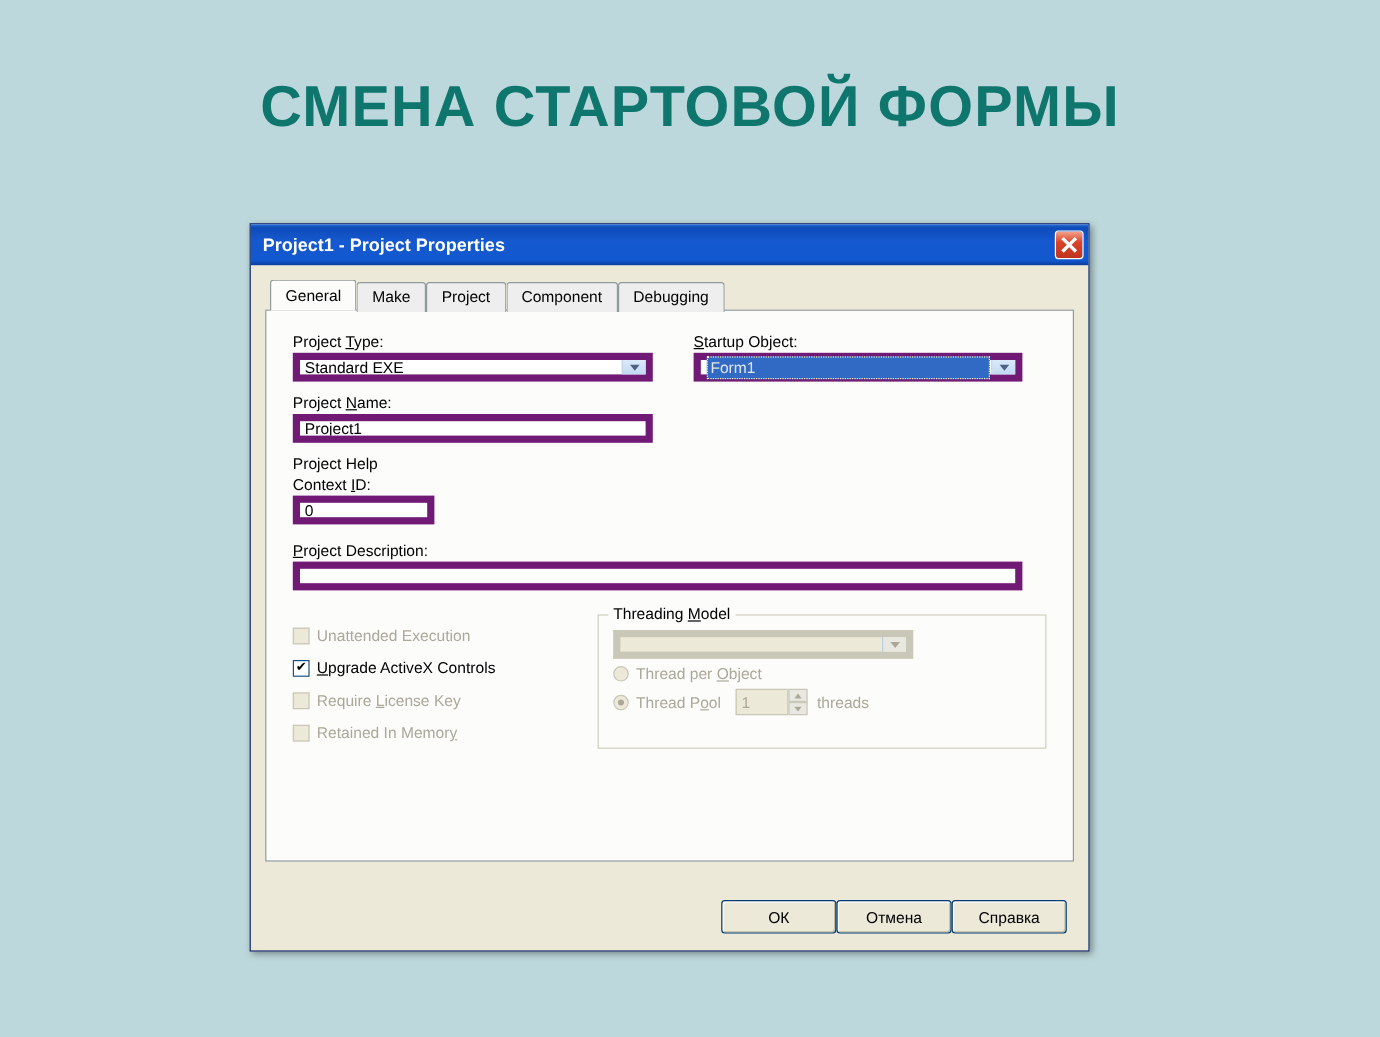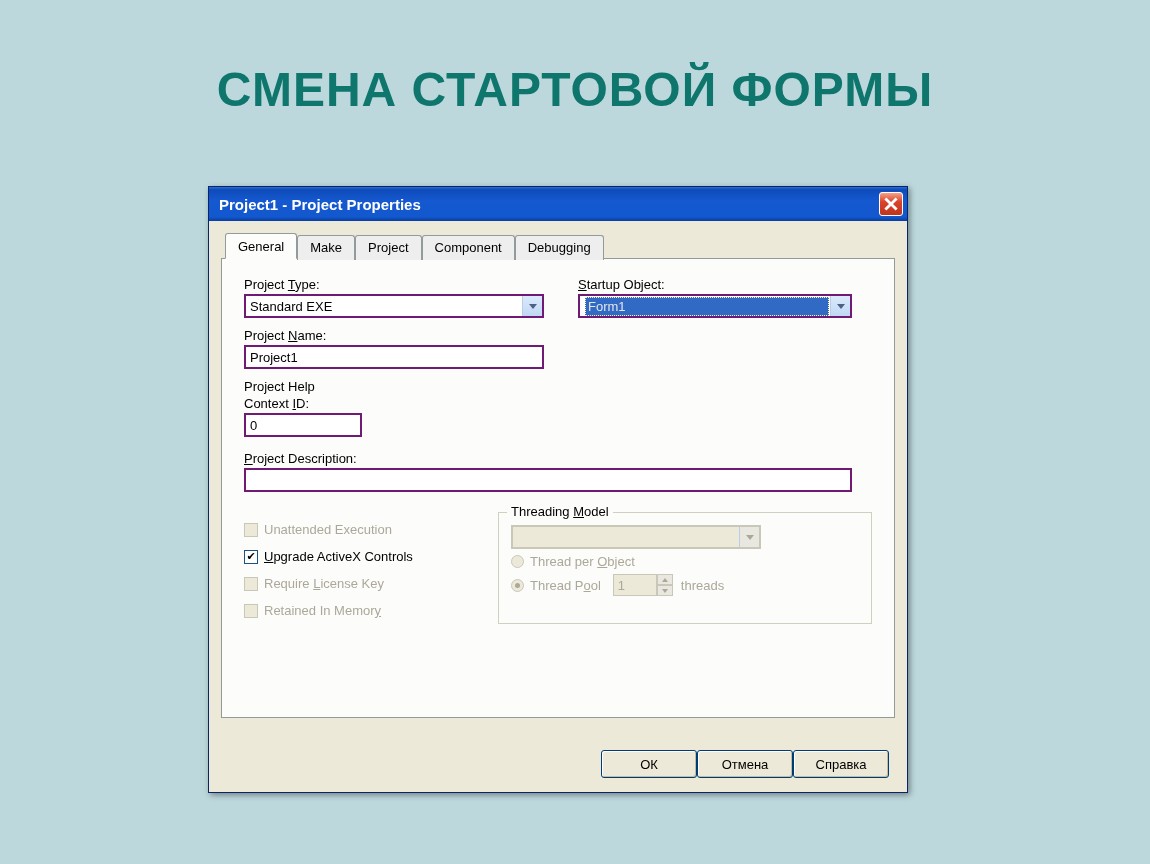--- a/index.html
+++ b/index.html
@@ -100,21 +100,21 @@
   .col { display: flex; flex-direction: column; }
   .label {
     font-size: 13px;
     color: #000;
     margin-bottom: 2px;
   }
   .underline-letter { text-decoration: underline; }
   .textbox, .combo {
     height: 24px;
     background: #fff;
-    border: 2px solid #701a75;
+    border: 6px solid #701a75;
     font-size: 13px;
     padding: 2px 4px;
     font-family: Tahoma, Arial, sans-serif;
   }
   .combo {
     display: flex;
     align-items: center;
     justify-content: space-between;
     padding: 0 0 0 4px;
     cursor: pointer;

